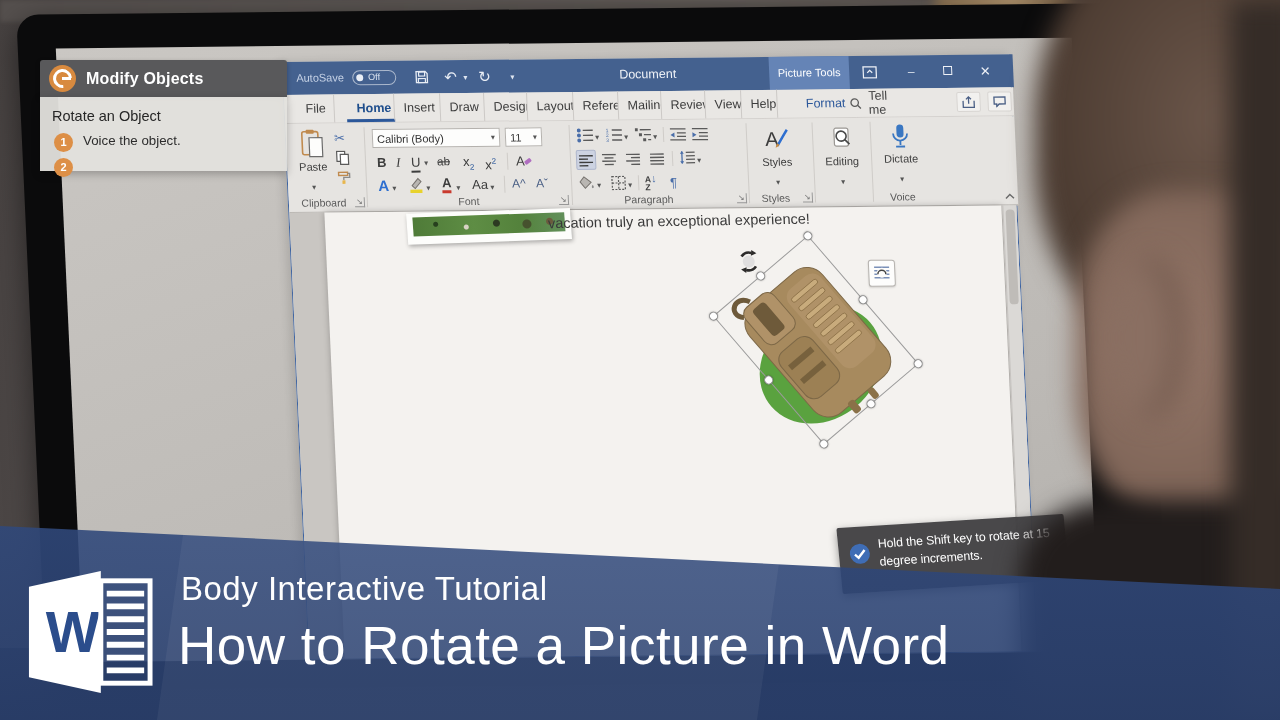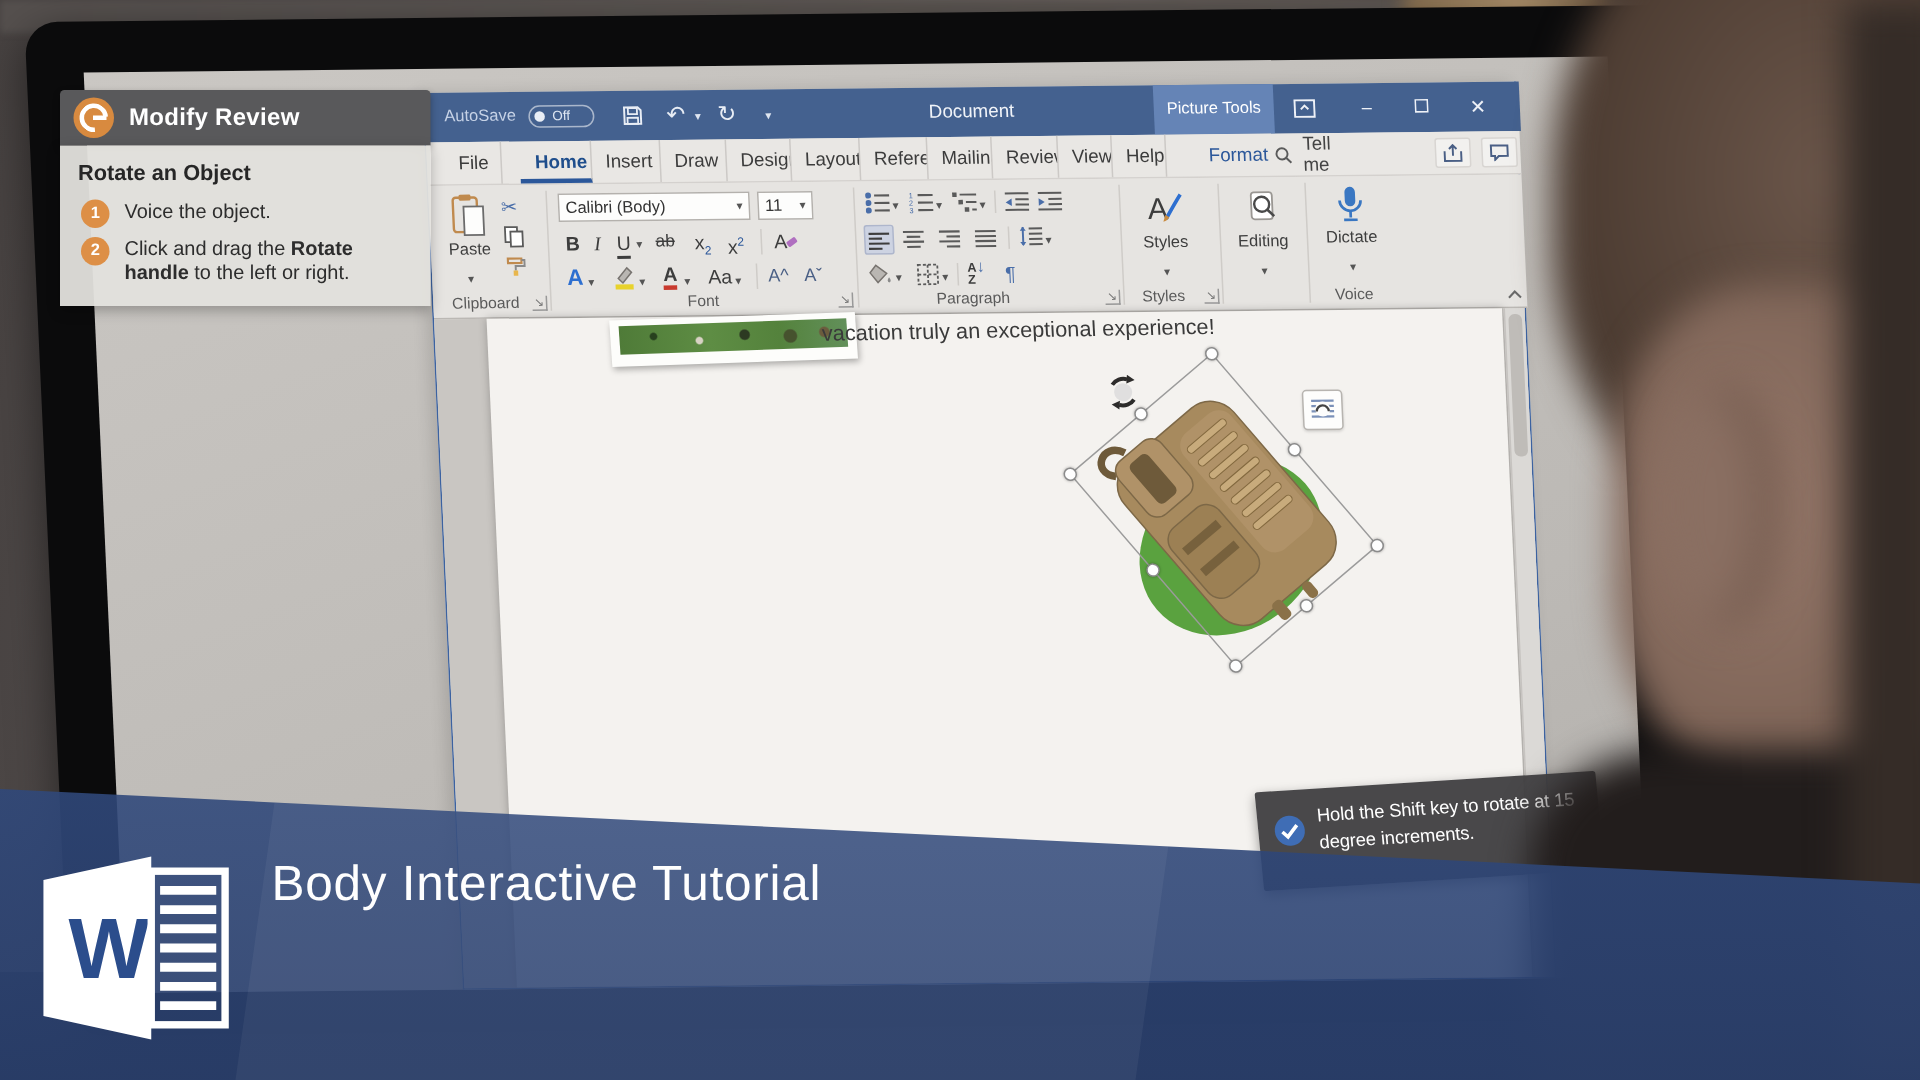--- a/index.html
+++ b/index.html
@@ -75,21 +75,21 @@
   #man{left:0;top:0;width:1280px;height:720px;pointer-events:none;}
   #man .blur{filter:blur(12px);}
   
   #tut{left:40px;top:60px;width:247px;}
   #tut-header{position:relative;height:37px;background:#59595b;border-radius:3px 3px 0 0;display:flex;align-items:center;box-shadow:0 2px 5px rgba(0,0,0,.3);}
   #tut-logo{width:27px;height:27px;border-radius:50%;background:#d88a3f;margin:0 10px 0 9px;position:relative;}
   #tut-logo .ring{position:absolute;left:4px;top:4px;width:19px;height:19px;border-radius:50%;border:3.2px solid #fff;border-right-color:transparent;transform:rotate(40deg);}
   #tut-logo .bar{position:absolute;left:13px;top:12px;width:9px;height:3.4px;background:#fff;}
   #tut-title{color:#fff;font-weight:bold;font-size:16px;letter-spacing:.2px;}
   #tut-body{position:relative;background:rgba(227,225,221,.95);padding:11px 12px 13px 12px;box-shadow:0 3px 8px rgba(0,0,0,.25);}
-  #tut-heading{font-weight:bold;font-size:14.5px;color:#262626;margin-bottom:9px;}
+  #tut-heading{font-weight:normal;font-size:14.5px;color:#262626;margin-bottom:9px;}
   .step{position:relative;padding-left:31px;margin-top:8px;font-size:13.3px;color:#2d2d2d;line-height:1.25;}
   .stepnum{position:absolute;left:2px;top:0px;width:19px;height:19px;border-radius:50%;background:#dd8f46;color:#fff;font-size:11px;font-weight:bold;text-align:center;line-height:19px;}
   
   #banner{left:0;top:0;width:1280px;height:720px;clip-path:polygon(0 526px,1280px 589px,1280px 720px,0 720px);
     background:linear-gradient(180deg,rgba(67,96,155,.86) 0%,rgba(54,81,136,.88) 45%,rgba(42,64,110,.9) 100%);}
   #banner-streak{left:170px;top:535px;width:600px;height:185px;background:rgba(255,255,255,.05);transform:skewX(-8deg);}
   #banner-sub{left:181px;top:570px;font-size:33px;color:#fefefe;letter-spacing:.5px;}
   #banner-title{left:178px;top:615px;font-size:53px;color:#ffffff;letter-spacing:.5px;}
   svg{display:block;}
 </style>
@@ -519,31 +519,30 @@
     <div class="abs blur" style="left:1020px;top:500px;width:300px;height:260px;border-radius:30% 20% 0 0;background:#221d1c;"></div>
     <div class="abs blur" style="left:1230px;top:0px;width:70px;height:720px;background:#352c27;"></div>
   </div>
 
   <div class="abs" id="tut">
     <div id="tut-header">
       <span id="tut-logo">
           <span class="ring"></span>
           <span class="bar"></span>
         </span>
-      <span id="tut-title">Modify Review</span>
+      <span id="tut-title">Modify Objects</span>
     </div>
     <div id="tut-body">
       <div id="tut-heading">Rotate an Object</div>
       <div class="step">
         <span class="stepnum">1</span>
         <span>Voice the object.</span>
       </div>
       <div class="step">
         <span class="stepnum">2</span>
-        <span><span>Click and drag the </span><b>Rotate handle</b><span> to the left or right.</span></span>
       </div>
     </div>
   </div>
 
   <div class="abs" id="banner">
     <div class="abs" id="banner-streak"></div>
     <svg class="abs" style="left:26px;top:566px;" width="128" height="132" viewBox="0 0 130 132">
       <polygon points="3,20 76,4 76,128 3,112" fill="#ffffff"></polygon>
       <text x="20" y="86" font-size="58" font-weight="bold" fill="#2b4d8c" font-family="Liberation Sans, sans-serif">W</text>
       <rect x="76" y="14" width="50" height="104" fill="none" stroke="#ffffff" stroke-width="5"></rect>
@@ -551,15 +550,16 @@
         <path d="M82 27 h38"></path>
           <path d="M82 40 h38"></path>
           <path d="M82 53 h38"></path>
           <path d="M82 66 h38"></path>
           <path d="M82 79 h38"></path>
           <path d="M82 92 h38"></path>
           <path d="M82 105 h38"></path>
       </g>
     </svg>
     <div class="abs" id="banner-sub">Body Interactive Tutorial</div>
+    <div class="abs" id="banner-title">How to Rotate a Picture in Word</div>
   </div>
 
 </div>
 
 </body></html>

